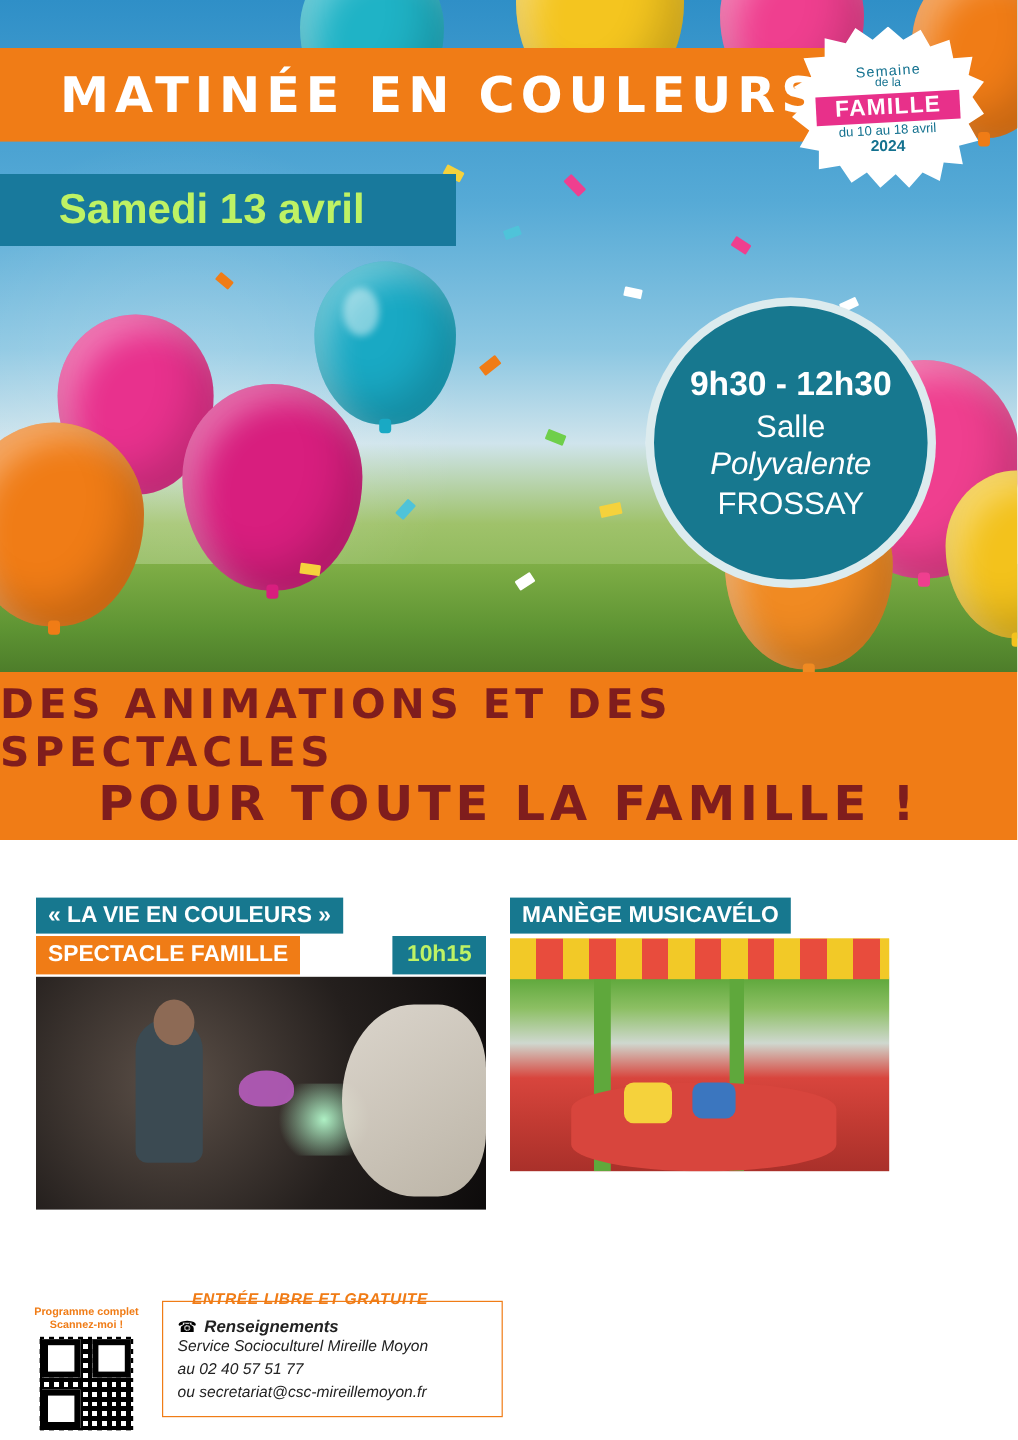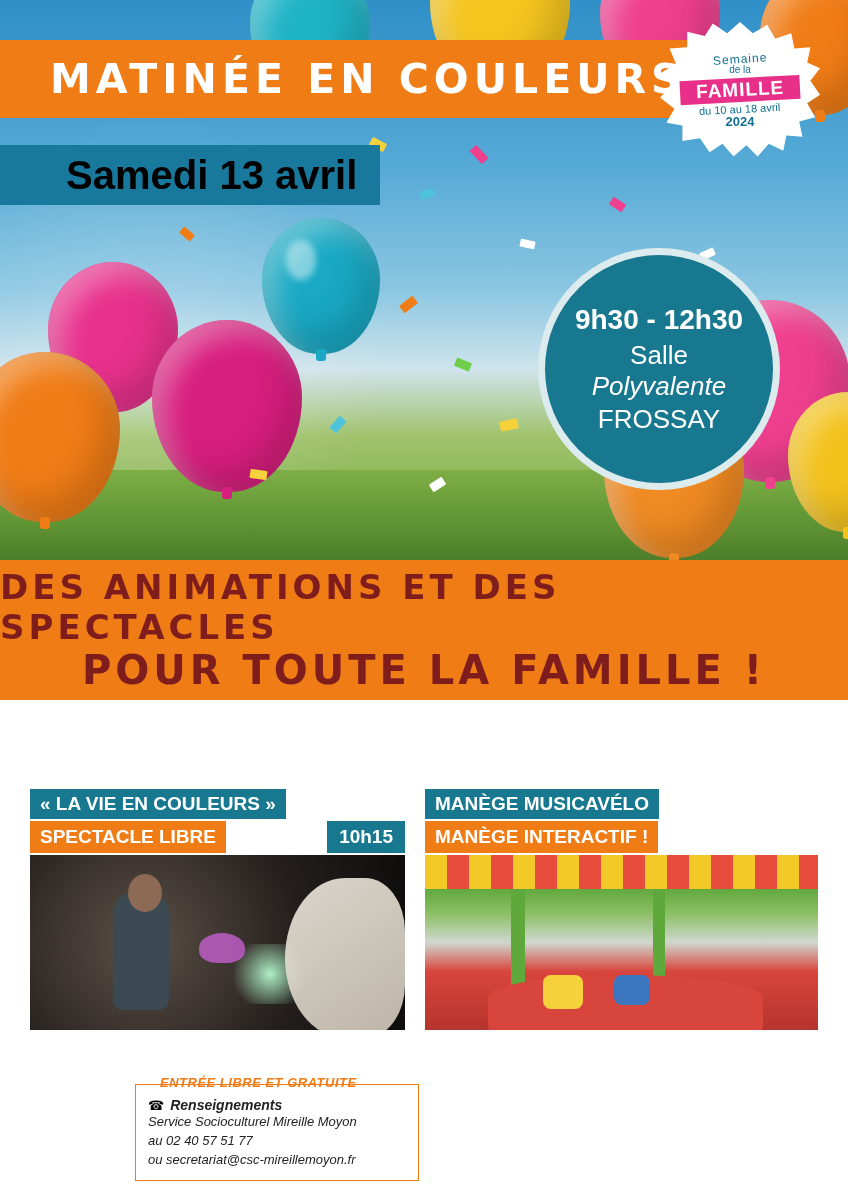--- a/index.html
+++ b/index.html
@@ -40,21 +40,21 @@
   }
   .title-txt{
     color:#ffffff;font-weight:bold;font-size:41px;letter-spacing:5px;
     padding-left:50px;font-family:"DejaVu Sans", sans-serif;
     text-transform:uppercase;white-space:nowrap;
   }
   .date-bar{
     position:absolute;left:0;top:145px;width:380px;height:60px;background:#18799c;
     display:flex;align-items:center;
   }
-  .date-txt{color:#000000;font-size:40px;font-weight:bold;padding-left:66px;white-space:nowrap;}
+  .date-txt{color:#bef264;font-size:35px;font-weight:bold;padding-left:49px;white-space:nowrap;}
 
   
   .stamp{
     position:absolute;right:28px;top:22px;width:160px;height:140px;
   }
   .stamp-burst{
     position:absolute;inset:0;background:#fff;
     clip-path:polygon(50% 0%,58% 8%,67% 2%,72% 12%,82% 8%,84% 19%,94% 18%,92% 29%,
       100% 33%,94% 42%,100% 52%,92% 58%,97% 68%,87% 71%,89% 82%,79% 81%,77% 92%,
       68% 87%,61% 96%,54% 88%,46% 96%,39% 87%,31% 93%,25% 83%,14% 85%,14% 74%,
@@ -95,29 +95,29 @@
   }
   .band-l1,.band-l2{
     color:#7f1d1d;font-weight:bold;font-family:"DejaVu Sans", sans-serif;
     letter-spacing:4px;text-transform:uppercase;
   }
   .band-l1{font-size:34px;}
   .band-l2{font-size:40px;margin-top:0;}
 
   
   .cards{position:absolute;left:0;top:718px;width:848px;height:300px;}
-  .card{position:absolute;margin-top:41px;}
+  .card{position:absolute;}
   .card-a{left:30px;top:30px;width:375px;}
-  .card-b{left:425px;top:30px;width:393px;}
+  .card-b{left:425px;top:30px;width:316px;}
 
   .tag-teal{background:#17788f;color:#fff;display:inline-block;padding:4px 10px;
     font-size:19px;font-weight:bold;}
   .tag-row{display:flex;align-items:stretch;margin-top:2px;}
   .tag-orange{background:#f07c16;color:#fff;padding:5px 10px;font-size:19px;font-weight:bold;}
-  .tag-teal2{background:#17788f;color:#ffffff;padding:5px 12px;font-size:19px;font-weight:bold;}
+  .tag-teal2{background:#17788f;color:#bef264;padding:5px 12px;font-size:19px;font-weight:bold;}
   .spacer{flex:1;}
 
   .photo{margin-top:2px;height:194px;width:100%;position:relative;overflow:hidden;}
   .photo-a{background:radial-gradient(circle at 30% 45%,#5c5048 0%,#241f1d 55%,#0d0b0b 100%);}
   .photo-b{background:linear-gradient(180deg,#f2c927 0%,#e9bf20 16%,#5fa83c 17%,#8cbf63 30%,#cfd8cf 45%,#d8453d 60%,#c33b33 78%,#a9302a 100%);}
   .cr-side{right:6px;top:1075px;font-size:7px;color:#888;position:absolute;
     writing-mode:vertical-rl;transform:rotate(180deg);}
 
   
   .footer{position:absolute;left:0;top:1030px;width:848px;height:170px;background:#fff;}
@@ -207,54 +207,60 @@
   <div class="band">
     <div class="band-l1">DES ANIMATIONS ET DES SPECTACLES</div>
     <div class="band-l2">POUR TOUTE LA FAMILLE !</div>
   </div>
 
   <div class="cards">
 
     <div class="card card-a">
       <div class="tag-teal">« LA VIE EN COULEURS »</div>
       <div class="tag-row">
-        <div class="tag-orange">SPECTACLE LIBRE</div>
+        <div class="tag-orange">SPECTACLE FAMILLE</div>
         <div class="spacer"></div>
         <div class="tag-teal2">10h15</div>
       </div>
       <div class="photo photo-a">
         <div style="position:absolute;left:22%;top:18%;width:56px;height:120px;background:#3b4a52;border-radius:26px 26px 10px 10px;"></div>
         <div style="position:absolute;left:26%;top:10%;width:34px;height:38px;background:#8d6a55;border-radius:50%;"></div>
         <div style="position:absolute;left:52%;top:46%;width:90px;height:60px;background:radial-gradient(circle,#aef0c4 0%,rgba(20,120,70,0) 70%);"></div>
         <div style="position:absolute;left:68%;top:12%;width:120px;height:160px;background:linear-gradient(150deg,#efe9df,#cfc7b8);border-radius:60% 40% 40% 60%;opacity:.9;"></div>
         <div style="position:absolute;left:45%;top:40%;width:46px;height:30px;background:#b65bbd;border-radius:50% 50% 40% 40%;opacity:.9;"></div>
       </div>
     </div>
 
     <div class="card card-b">
       <div class="tag-teal">MANÈGE MUSICAVÉLO</div>
       <div class="tag-row">
-        <div class="tag-orange">MANÈGE  INTERACTIF !</div>
         <div class="spacer"></div>
       </div>
       <div class="photo photo-b">
         <div style="position:absolute;left:0;top:0;width:100%;height:34px;background:repeating-linear-gradient(90deg,#f2c927 0 22px,#e84c3d 22px 44px);"></div>
         <div style="position:absolute;left:22%;top:34px;width:14px;height:160px;background:#5fa83c;"></div>
         <div style="position:absolute;left:58%;top:34px;width:12px;height:160px;background:#5fa83c;"></div>
         <div style="position:absolute;left:16%;bottom:0;width:70%;height:74px;background:#d8453d;border-radius:50%/30%;"></div>
         <div style="position:absolute;left:30%;bottom:40px;width:40px;height:34px;background:#f5d23c;border-radius:8px;"></div>
         <div style="position:absolute;left:48%;bottom:44px;width:36px;height:30px;background:#3b76bf;border-radius:8px;"></div>
       </div>
     </div>
 
   </div>
 
   <div class="cr-side">Conception graphique : Service communication CSC / Photos : Cie Holala et Musicavélo / CSC Mireille Moyon</div>
 
   <div class="footer">
+    <div class="qr-block">
+      <div class="qr-label">Programme complet</div>
+      <div class="qr-label">Scannez-moi !</div>
+      <div class="qr">
+          <div class="qr-b3"></div>
+        </div>
+    </div>
 
     <div class="infobox-title">ENTRÉE LIBRE ET GRATUITE</div>
     <div class="infobox">
       <div style="display:flex;align-items:center;gap:6px;">
         <span style="font-size:13px;">☎</span>
         <span class="ren">Renseignements</span>
       </div>
       <div class="ren-line">Service Socioculturel Mireille Moyon</div>
       <div class="ren-line">au 02 40 57 51 77</div>
       <div class="ren-line">ou  secretariat@csc-mireillemoyon.fr</div>

